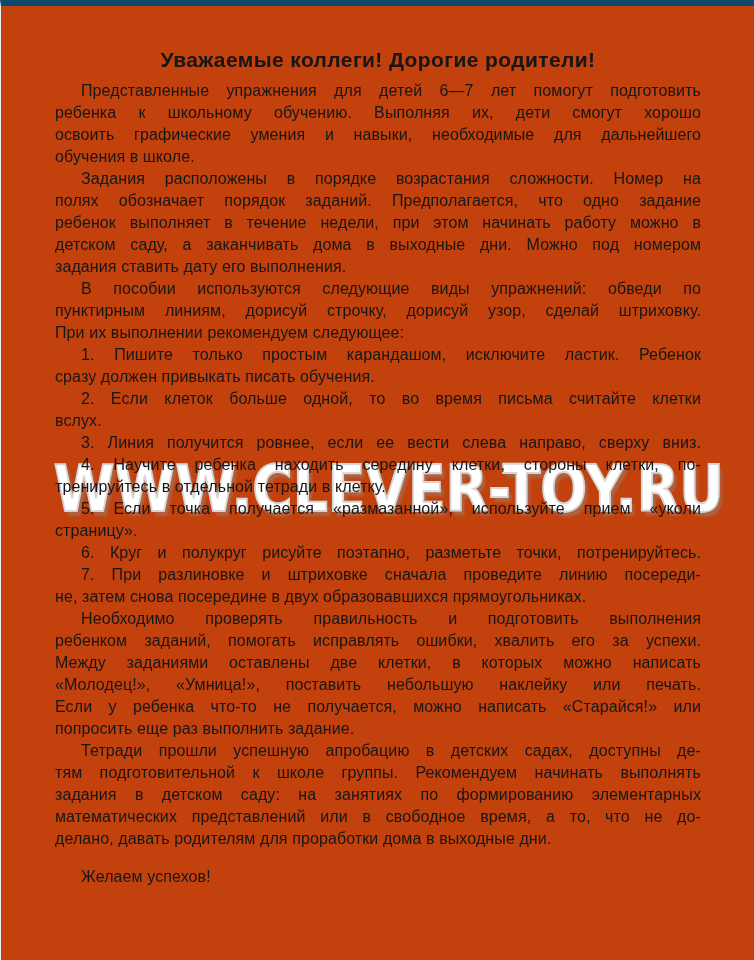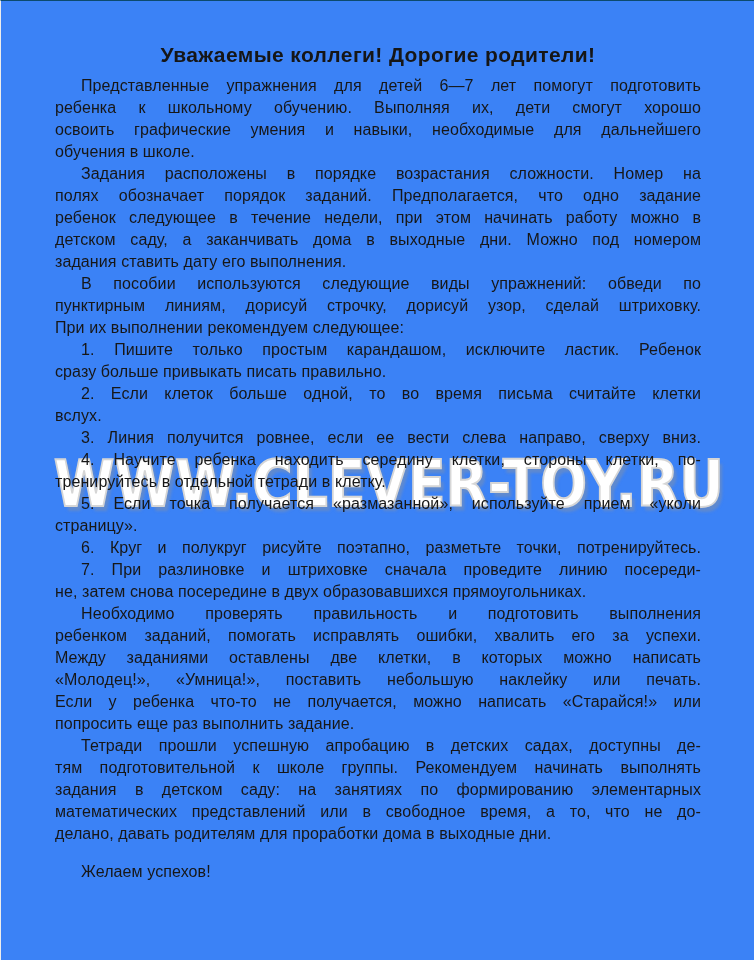--- a/index.html
+++ b/index.html
@@ -12,24 +12,24 @@
     height: 960px;
     position: relative;
     overflow: hidden;
     font-family: "Liberation Sans", "DejaVu Sans", sans-serif;
     color: #1a1a1a;
   }
   .page {
     position: relative;
     width: 754px;
     height: 960px;
-    background: #3b82f6;
+    background: #c2410c;
     box-sizing: border-box;
     border-left: 1px solid #ededed;
-    border-top: 1px solid #0c4a6e;
+    border-top: 6px solid #0c4a6e;
   }
   .page-title {
     position: absolute;
     top: 42px;
     left: 0;
     width: 754px;
     text-align: center;
     font-size: 21px;
     font-weight: bold;
     letter-spacing: 0.4px;
@@ -86,32 +86,32 @@
   <div class="content">
       <div class="para">
         <div class="line just first">Представленные упражнения для детей 6—7 лет помогут подготовить</div>
         <div class="line just">ребенка к школьному обучению. Выполняя их, дети смогут хорошо</div>
         <div class="line just">освоить графические умения и навыки, необходимые для дальнейшего</div>
         <div class="line">обучения в школе.</div>
       </div>
       <div class="para">
         <div class="line just first">Задания расположены в порядке возрастания сложности. Номер на</div>
         <div class="line just">полях обозначает порядок заданий. Предполагается, что одно задание</div>
-        <div class="line just">ребенок следующее в течение недели, при этом начинать работу можно в</div>
+        <div class="line just">ребенок выполняет в течение недели, при этом начинать работу можно в</div>
         <div class="line just">детском саду, а заканчивать дома в выходные дни. Можно под номером</div>
         <div class="line">задания ставить дату его выполнения.</div>
       </div>
       <div class="para">
         <div class="line just first">В пособии используются следующие виды упражнений: обведи по</div>
         <div class="line just">пунктирным линиям, дорисуй строчку, дорисуй узор, сделай штриховку.</div>
         <div class="line">При их выполнении рекомендуем следующее:</div>
       </div>
       <div class="para">
         <div class="line just first">1. Пишите только простым карандашом, исключите ластик. Ребенок</div>
-        <div class="line">сразу больше привыкать писать правильно.</div>
+        <div class="line">сразу должен привыкать писать обучения.</div>
       </div>
       <div class="para">
         <div class="line just first">2. Если клеток больше одной, то во время письма считайте клетки</div>
         <div class="line">вслух.</div>
       </div>
       <div class="para">
         <div class="line just first">3. Линия получится ровнее, если ее вести слева направо, сверху вниз.</div>
       </div>
       <div class="para">
         <div class="line just first">4. Научите ребенка находить середину клетки, стороны клетки, по-</div>

